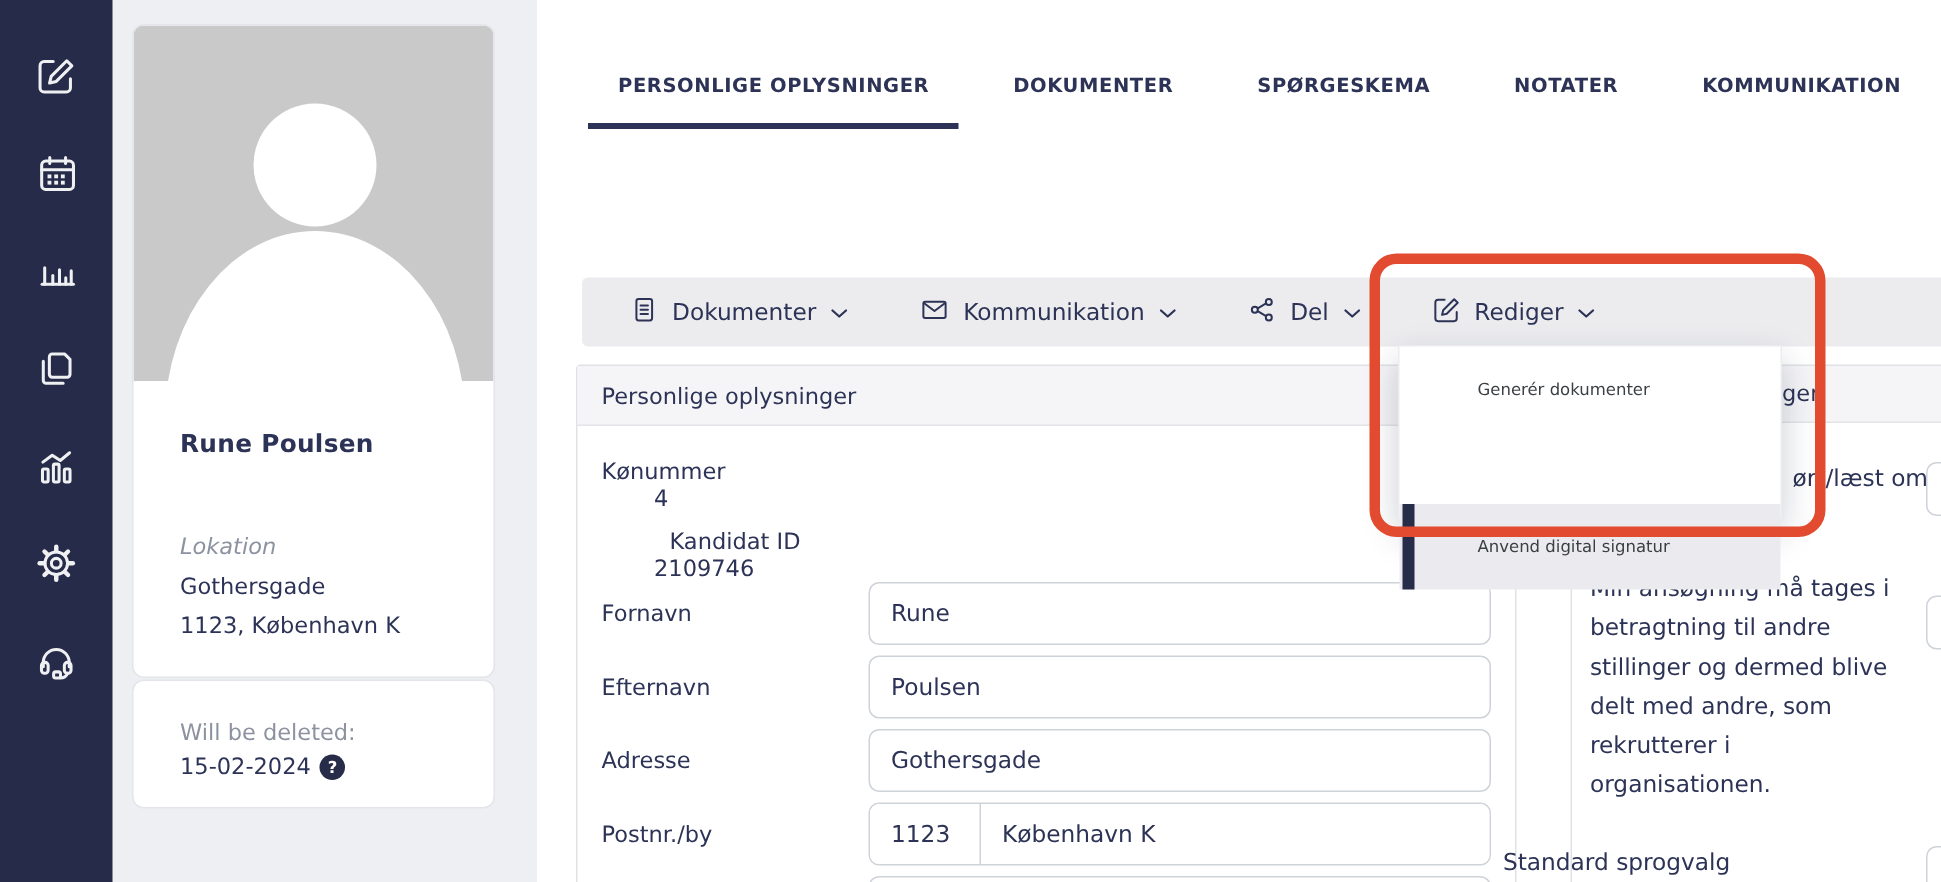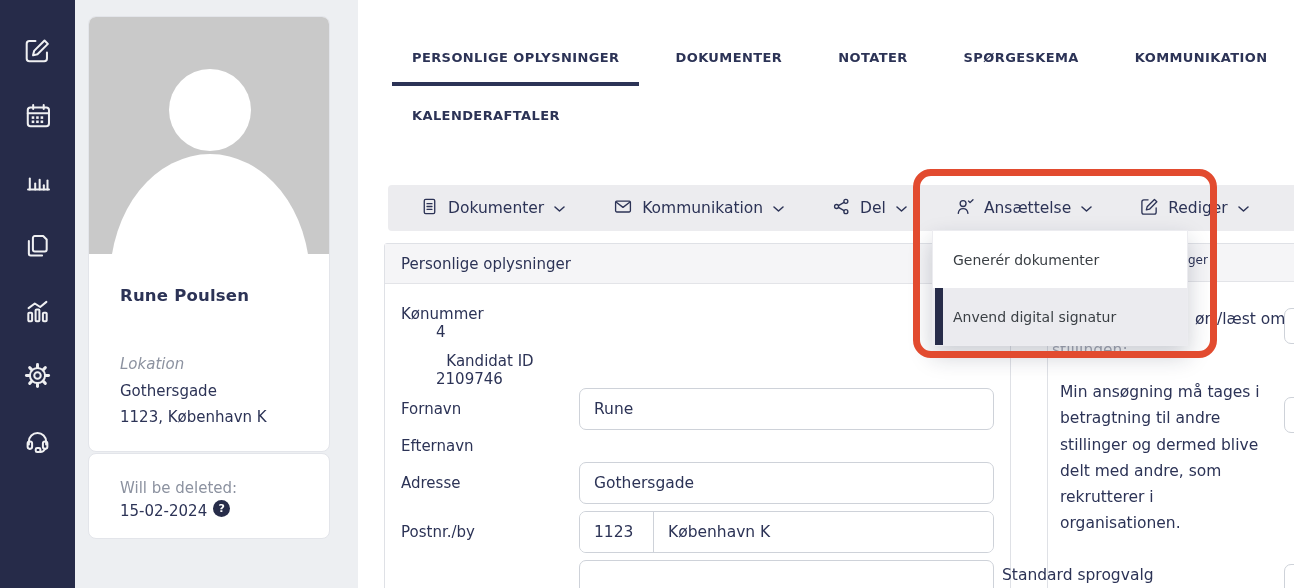--- a/index.html
+++ b/index.html
@@ -17,21 +17,21 @@
   .profile-card{position:absolute;left:88px;top:16px;width:242px;height:436px;background:#fff;
                 border:1px solid #e3e5ea;border-radius:8px;overflow:hidden;}
   .avatar{width:100%;height:237px;background:#c9c9c9;position:relative;overflow:hidden;}
   .avatar svg{position:absolute;left:0;top:0;}
   .profile-name{margin:32px 0 0 31px;font-size:16.5px;font-weight:bold;letter-spacing:.2px;}
   .loc-block{margin:46px 0 0 31px;font-size:15px;line-height:26.5px;}
   .loc-label{color:#8c92a0;font-style:italic;}
   .deleted-card{position:absolute;left:88px;top:453px;width:242px;height:86px;background:#fff;
                 border:1px solid #e3e5ea;border-radius:8px;padding:23px 0 0 31px;font-size:15px;line-height:23px;}
   .deleted-label{color:#8c92a0;}
-  .deleted-date{color:#2c3356;display:flex;gap:6px;}
+  .deleted-date{color:#2c3356;display:flex;align-items:center;gap:6px;}
   .q-badge{display:inline-flex;width:17px;height:17px;border-radius:50%;background:#272c49;color:#fff;
            font-size:11px;font-weight:bold;align-items:center;justify-content:center;}
 
   
   .main-bg{position:absolute;left:358px;top:0;width:936px;height:588px;background:#fff;}
 
   
   .tab-row1{position:absolute;left:392px;top:46px;display:flex;white-space:nowrap;}
   .tab-row2{position:absolute;left:392px;top:104px;display:flex;white-space:nowrap;}
   .tab{padding:0 20px 12px 20px;font-size:13px;font-weight:600;letter-spacing:.4px;line-height:24px;
@@ -60,33 +60,33 @@
   .joined{width:415px;height:42px;border:1px solid #ced2d9;border-radius:7px;display:flex;overflow:hidden;background:#fff;}
   .joined input{border:none;height:100%;font-size:15.5px;color:#2c3356;font-family:inherit;padding:0 14px;outline:none;}
   .joined .zip{width:74px;border-right:1px solid #ced2d9;flex:none;}
   .joined .city{flex:1;}
   .mt21{margin-top:21px;} .mt11{margin-top:11px;text-align:center;} .mt16{} .mt7{margin-top:7px;}
 
   
   .right-card{position:absolute;left:1047px;top:243px;width:330px;height:360px;background:#fff;
               border:1px solid #dfe1e6;border-radius:3px;}
   .right-card .rheader{position:relative;height:38px;background:#f5f5f7;border-bottom:1px solid #e3e4e8;}
-  .rheader-frag{position:absolute;left:140px;top:9px;font-size:12px;color:#2c3356;}
+  .rheader-frag{position:absolute;left:140px;top:9px;font-size:15px;color:#2c3356;}
   .frag1{position:absolute;left:1195px;top:310px;font-size:15.5px;color:#2c3356;z-index:3;}
   .frag2{position:absolute;left:1052px;top:341px;font-size:15.5px;color:#a7abb6;z-index:1;}
   .consent{position:absolute;left:1060px;top:379px;width:236px;font-size:15.5px;line-height:26.3px;
            color:#2c3356;white-space:pre-line;}
   .lang-label{position:absolute;left:1002px;top:566px;font-size:15.5px;color:#2c3356;}
   .edge-input{position:absolute;left:1284px;width:70px;border:1px solid #ced2d9;border-radius:7px;background:#fff;}
 
   
   .dropdown{position:absolute;left:932px;top:230px;width:256px;height:116px;background:#fff;
             border:1px solid #ececf0;box-shadow:0 10px 22px rgba(25,30,60,.22);z-index:5;}
-  .dd-item{height:57px;display:flex;align-items:center;padding-left:20px;font-size:14px;color:#3a3f44;cursor:pointer;}
-  .dd-item.hl{height:57px;background:#ebebef;position:relative;color:#3a3f44;}
+  .dd-item{height:57px;display:flex;align-items:center;padding-left:52px;font-size:11px;color:#3a3f44;cursor:pointer;}
+  .dd-item.hl{height:57px;background:#ebebef;position:relative;color:#3a3f44;margin-top:48px;}
   .dd-item.hl .hl-bar{position:absolute;left:2px;top:0;width:8px;height:100%;background:#272c49;}
 
   
   .annotation{position:absolute;left:913px;top:169px;width:304px;height:189px;border:7px solid #e24b2f;
               border-radius:18px;z-index:9;pointer-events:none;}
 </style>
 </head>
 <body>
 
 <div class="page">
@@ -186,26 +186,23 @@
     <div class="deleted-label">Will be deleted:</div>
     <div class="deleted-date">
       <span>15-02-2024</span>
       <span class="q-badge">?</span>
     </div>
   </div>
 
   <div class="tab-row1">
     <div class="tab active">PERSONLIGE OPLYSNINGER</div>
     <div class="tab">DOKUMENTER</div>
+    <div class="tab">SPØRGESKEMA</div>
     <div class="tab">NOTATER</div>
-    <div class="tab">SPØRGESKEMA</div>
     <div class="tab">KOMMUNIKATION</div>
-  </div>
-  <div class="tab-row2">
-    <div class="tab">KALENDERAFTALER</div>
   </div>
 
   <div class="toolbar">
     <div class="tool-item">
       <span><svg width="19" height="19" viewBox="0 0 20 20">
             <rect x="4.5" y="2.5" width="11" height="15" rx="1.5"></rect>
             <line x1="7.4" y1="7" x2="12.6" y2="7"></line>
             <line x1="7.4" y1="10" x2="12.6" y2="10"></line>
             <line x1="7.4" y1="13" x2="12.6" y2="13"></line>
           </svg></span>
@@ -231,31 +228,20 @@
             <circle cx="14.6" cy="15.4" r="2.1"></circle>
             <line x1="6.8" y1="9" x2="12.7" y2="5.6"></line>
             <line x1="6.8" y1="11" x2="12.7" y2="14.4"></line>
           </svg></span>
       <span>Del</span>
       <span class="chev"><svg width="11" height="7" viewBox="0 0 11 7">
             <path d="M1 1l4.5 4L10 1" stroke="#2c3356" fill="none" stroke-width="1.5" stroke-linecap="round" stroke-linejoin="round"></path>
           </svg></span>
     </div>
     <div class="tool-item">
-      <span><svg width="20" height="19" viewBox="0 0 20 20">
-            <circle cx="8" cy="6.9" r="3.1"></circle>
-            <path d="M2.9 17.2c.4-3.1 2.5-4.9 5.1-4.9s4.7 1.8 5.1 4.9"></path>
-            <path d="M13.7 4.3l1.6 1.6 3.1-3.1"></path>
-          </svg></span>
-      <span>Ansættelse</span>
-      <span class="chev"><svg width="11" height="7" viewBox="0 0 11 7">
-            <path d="M1 1l4.5 4L10 1" stroke="#2c3356" fill="none" stroke-width="1.5" stroke-linecap="round" stroke-linejoin="round"></path>
-          </svg></span>
-    </div>
-    <div class="tool-item">
       <span><svg width="19" height="19" viewBox="0 0 20 20">
             <path d="M17 11.5V16a2 2 0 0 1-2 2H4a2 2 0 0 1-2-2V5a2 2 0 0 1 2-2h4.5"></path>
             <path d="M15.2 2.6l2.5 2.5L10 12.8l-3.3.8.8-3.3z"></path>
           </svg></span>
       <span>Rediger</span>
       <span class="chev"><svg width="11" height="7" viewBox="0 0 11 7">
             <path d="M1 1l4.5 4L10 1" stroke="#2c3356" fill="none" stroke-width="1.5" stroke-linecap="round" stroke-linejoin="round"></path>
           </svg></span>
     </div>
   </div>
@@ -270,20 +256,21 @@
       <div class="frow static mt11">
         <div class="flabel">Kandidat ID</div>
         <div class="fvalue">2109746</div>
       </div>
       <div class="frow mt16">
         <div class="flabel">Fornavn</div>
         <input class="finput" value="Rune" style="">
       </div>
       <div class="frow mt7">
         <div class="flabel">Efternavn</div>
+        <input class="finput" value="Poulsen" style="">
       </div>
       <div class="frow mt7">
         <div class="flabel">Adresse</div>
         <input class="finput" value="Gothersgade" style="">
       </div>
       <div class="frow mt7">
         <div class="flabel">Postnr./by</div>
         <div class="joined">
           <input class="zip" value="1123" style="">
           <input class="city" value="København K" style="">

